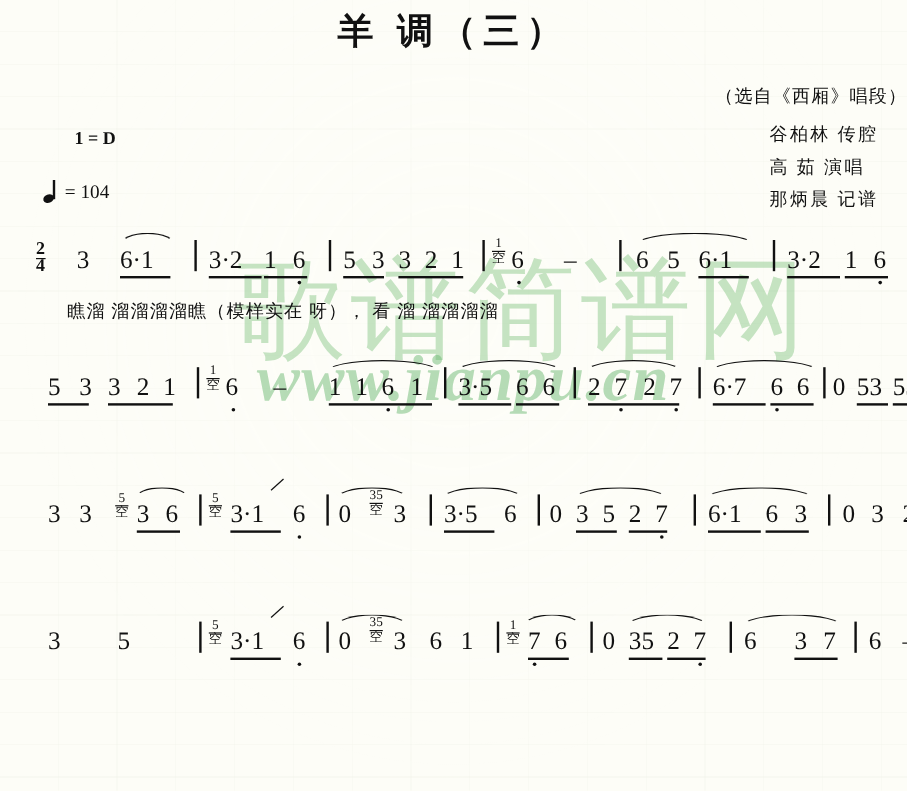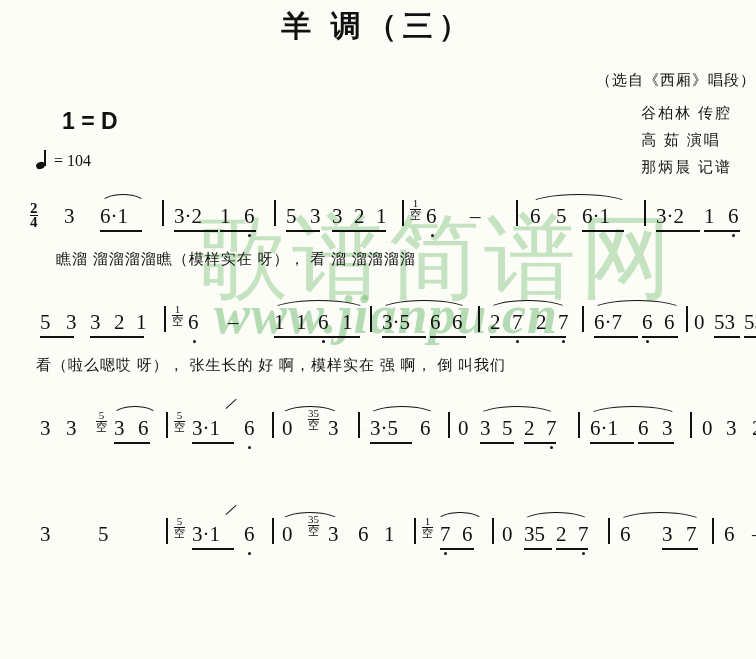--- a/index.html
+++ b/index.html
@@ -69,22 +69,22 @@
     letter-spacing:1px;
   }
 
   .head-row{
     position:relative;
     height:96px;
     margin-top:10px;
   }
   .key-sig{
     position:absolute;left:62px;top:8px;
-    font-size:23px;font-weight:bold;
-    font-family:Liberation Sans, sans-serif;
+    font-size:15px;font-weight:bold;
+    font-family:Liberation Serif, serif;
   }
   .tempo{
     position:absolute;left:36px;top:52px;
     font-size:16px;
     display:flex;align-items:center;gap:4px;
   }
   .note-q{
     display:inline-block;position:relative;
     width:14px;height:18px;
   }
@@ -335,23 +335,20 @@
       <div class="beam" style="left:572px;top:34px;width:44px;"></div>
       <div class="beam" style="left:620px;top:34px;width:36px;"></div>
       <div class="dot" style="left:624px;top:38px;"></div>
 
       <div class="bar" style="left:664px;"></div>
       <div class="cell num" style="left:672px;top:8px;">0</div>
       <div class="cell num" style="left:692px;top:8px;">53</div>
       <div class="cell num" style="left:722px;top:8px;">536</div>
       <div class="beam" style="left:692px;top:34px;width:26px;"></div>
       <div class="beam" style="left:722px;top:34px;width:30px;"></div>
-    </div>
-    <div class="lyr">
-      <div class="lyrtext" style="left:14px;top:0;">看（啦么嗯哎    呀），    张生长的  好   啊，模样实在  强  啊，  倒 叫我们</div>
     </div>
   </div>
 
   <div class="system">
     <div class="staff">
       <div class="cell num" style="left:18px;top:8px;">3</div>
       <div class="cell num" style="left:44px;top:8px;">3</div>
       <div class="tiny" style="left:74px;top:2px;text-align:center;">
         <span style="display:block;">5</span>
           <span class="den" style="display:block;">空</span>

